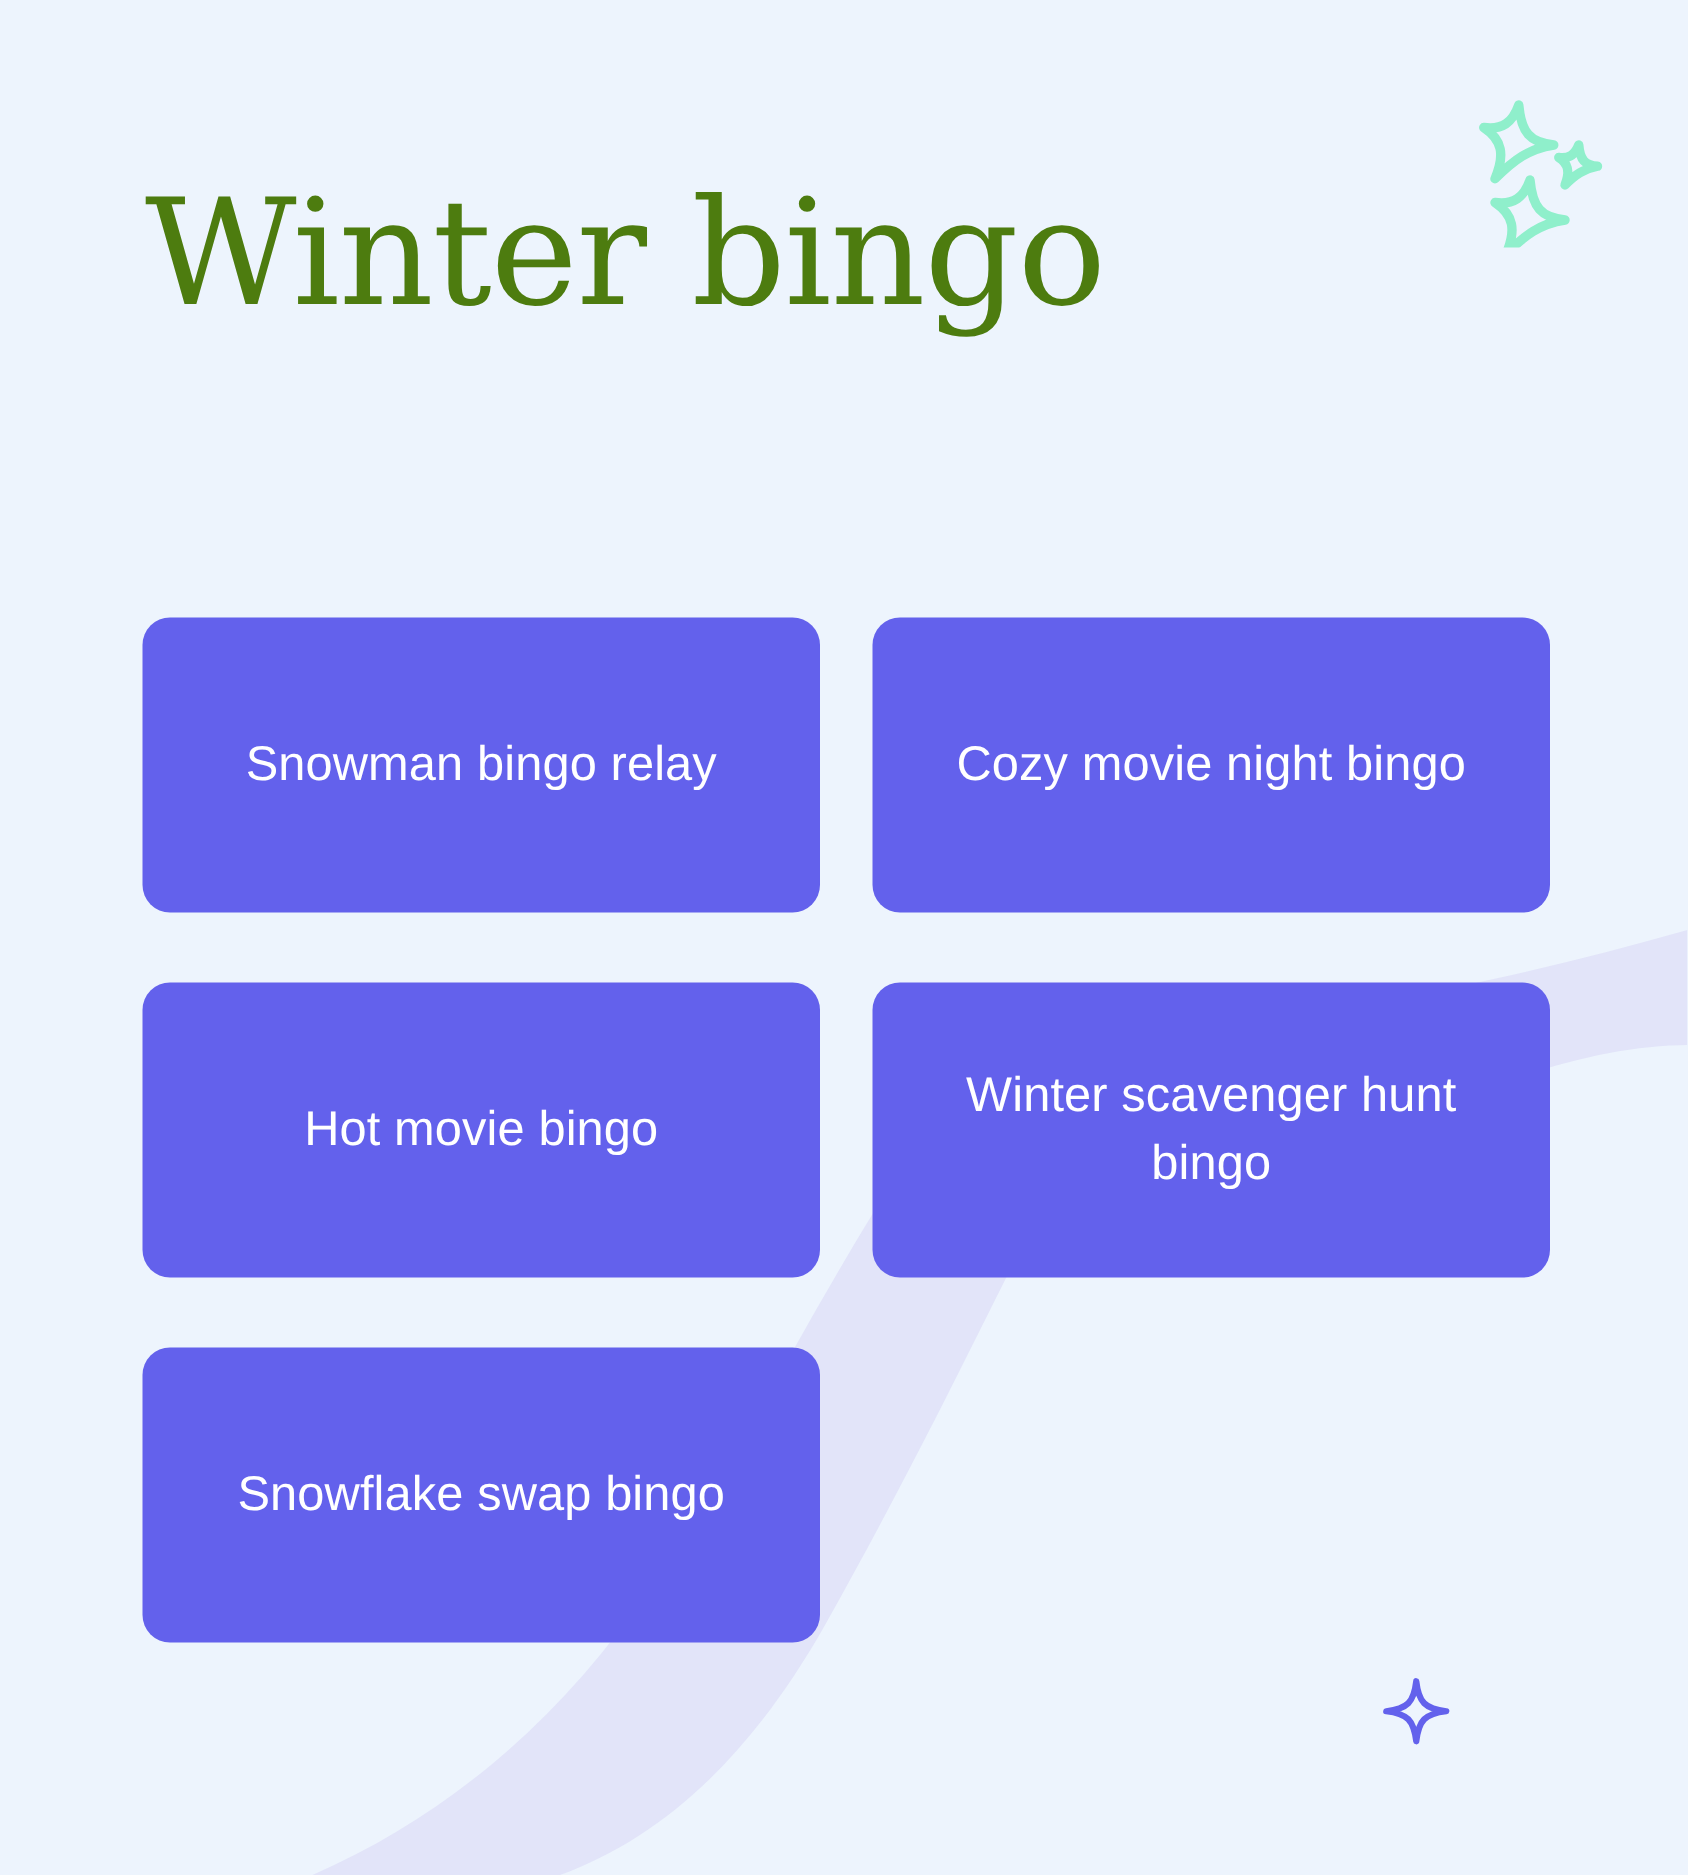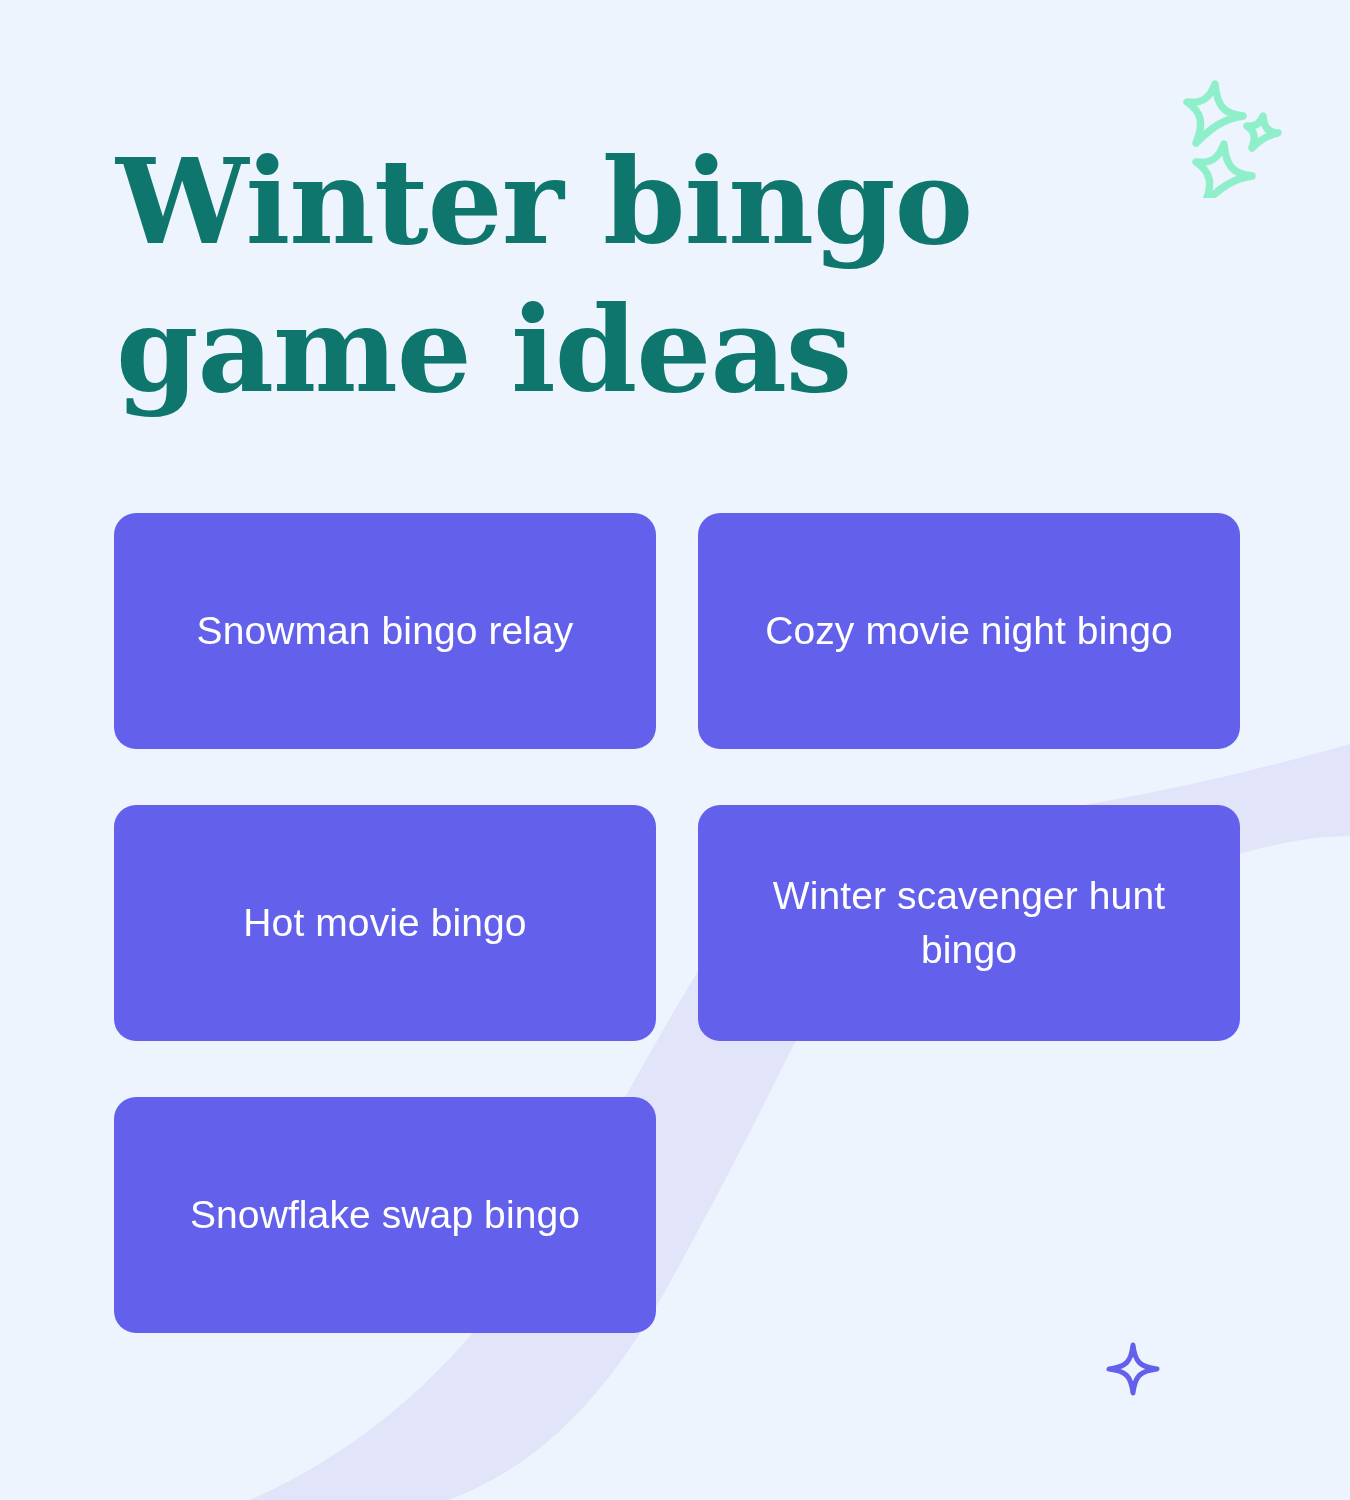--- a/index.html
+++ b/index.html
@@ -52,34 +52,34 @@
   }
 
   
   .title {
     position: absolute;
     left: 116px;
     top: 128px;
     width: 900px;
     z-index: 2;
     font-family: "DejaVu Serif", "Liberation Serif", serif;
-    font-weight: 700;
+    font-weight: 400;
     font-size: 118px;
     line-height: 148px;
     letter-spacing: -1px;
-    color: #0f766e;
+    color: #4d7c0f;
     margin: 0;
   }
   .title .line { display: block; white-space: nowrap; }
 
   
   .grid {
     position: absolute;
     left: 114px;
-    top: 513px;
+    top: 494px;
     width: 1126px;
     z-index: 2;
     display: grid;
     grid-template-columns: 542px 542px;
     grid-template-rows: 236px 236px 236px;
     column-gap: 42px;
     row-gap: 56px;
   }
 
   .card {
@@ -121,21 +121,20 @@
              C 360 1452, 452 1372, 520 1270
              C 592 1162, 648 1052, 700 968
              C 742 900, 790 862, 852 842
              C 910 824, 972 820, 1036 812
              C 1116 802, 1238 776, 1350 744
              Z" fill="#DFE1F8" opacity="0.85"></path>
   </svg>
 
   <h1 class="title">
     <span class="line">Winter bingo</span>
-    <span class="line">game ideas</span>
   </h1>
 
   <svg class="sparkle-top" viewBox="0 0 120 130" xmlns="http://www.w3.org/2000/svg" aria-hidden="true">
     <g fill="none" stroke="#8FEFCB" stroke-width="7.5" stroke-linecap="round" stroke-linejoin="round">
       <path d="M47 16 C 49 38, 56 46, 75 48 C 55 51, 43 60, 28 75 C 36 56, 34 44, 19 34 C 34 36, 42 30, 47 16 Z"></path>
       <path d="M95 48 C 96 60, 100 64, 110 65 C 99 67, 92 72, 84 80 C 88 70, 87 63, 79 58 C 87 59, 92 56, 95 48 Z"></path>
       <path name="lower" d="M56 76 C 58 98, 65 106, 84 108 C 64 111, 52 120, 37 135 C 45 116, 43 104, 28 94 C 43 96, 51 90, 56 76 Z"></path>
     </g>
   </svg>
 

